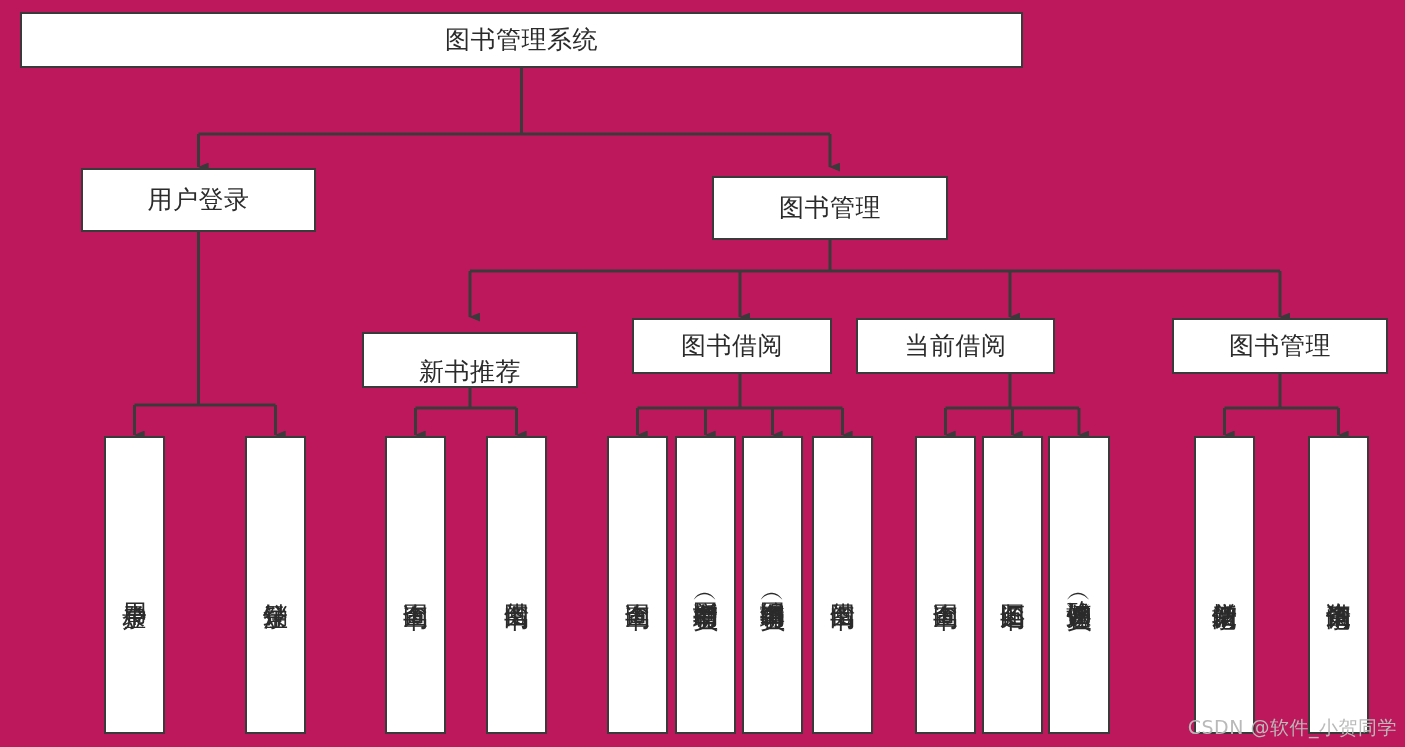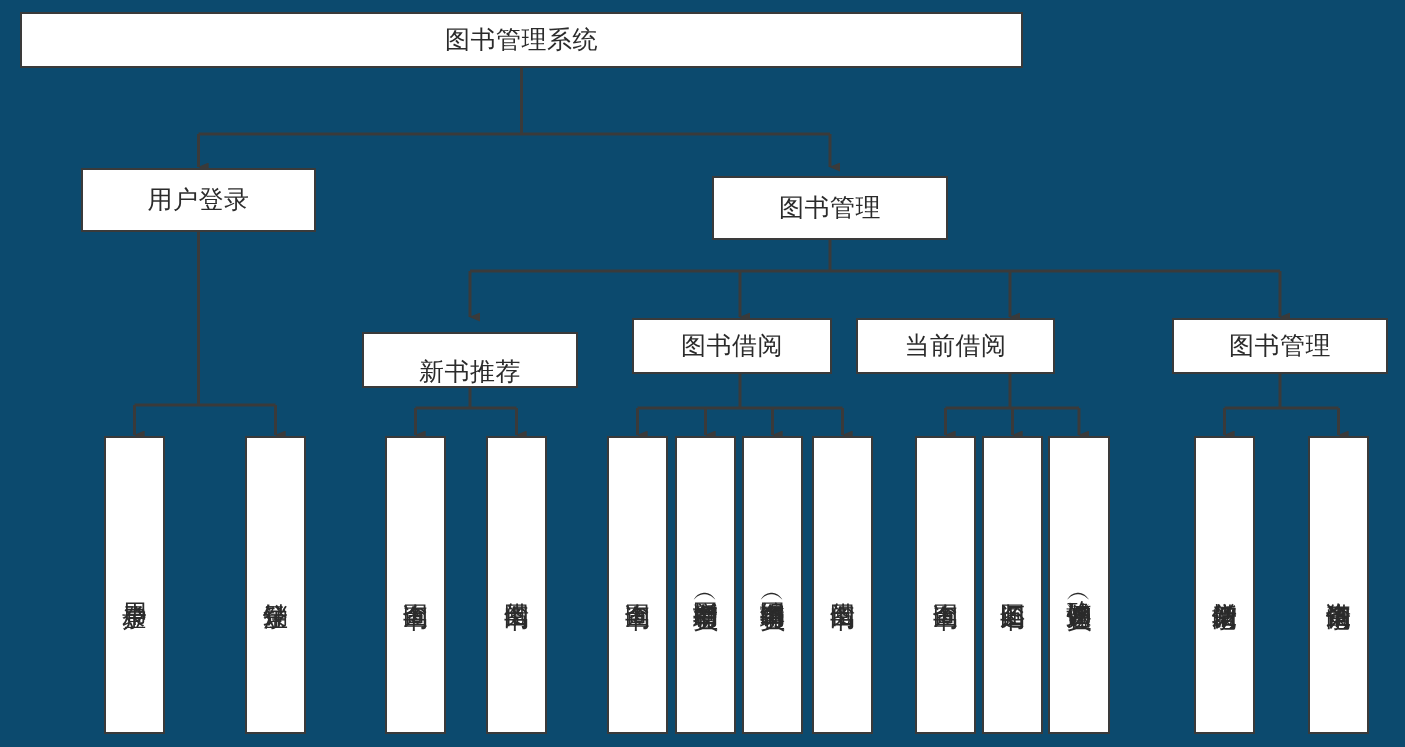--- a/index.html
+++ b/index.html
@@ -8,21 +8,21 @@
     padding: 0;
     background: #ffffff;
   }
   body {
     font-family: "DejaVu Sans", "Liberation Sans", sans-serif;
   }
   #diagram-root {
     position: relative;
     width: 1405px;
     height: 747px;
-    background: #0c4a6e;
+    background: #be185d;
     overflow: hidden;
   }
   #edge-layer {
     position: absolute;
     left: 0;
     top: 0;
     width: 1405px;
     height: 747px;
     pointer-events: none;
   }
@@ -186,13 +186,14 @@
         <span class="node-label">确认归还（管理员）</span>
       </div>
       <div class="node v" id="box-leaf-add-borrow-record" style="left: 1194px; top: 436px; width: 61px; height: 298px;">
         <span class="node-label">新增借阅记录</span>
       </div>
       <div class="node v" id="box-leaf-query-borrow-record" style="left: 1308px; top: 436px; width: 61px; height: 298px;">
         <span class="node-label">查询借阅记录</span>
       </div>
     </div>
 
+  <div id="watermark">CSDN @软件_小贺同学</div>
 </div>
 
 </body></html>

